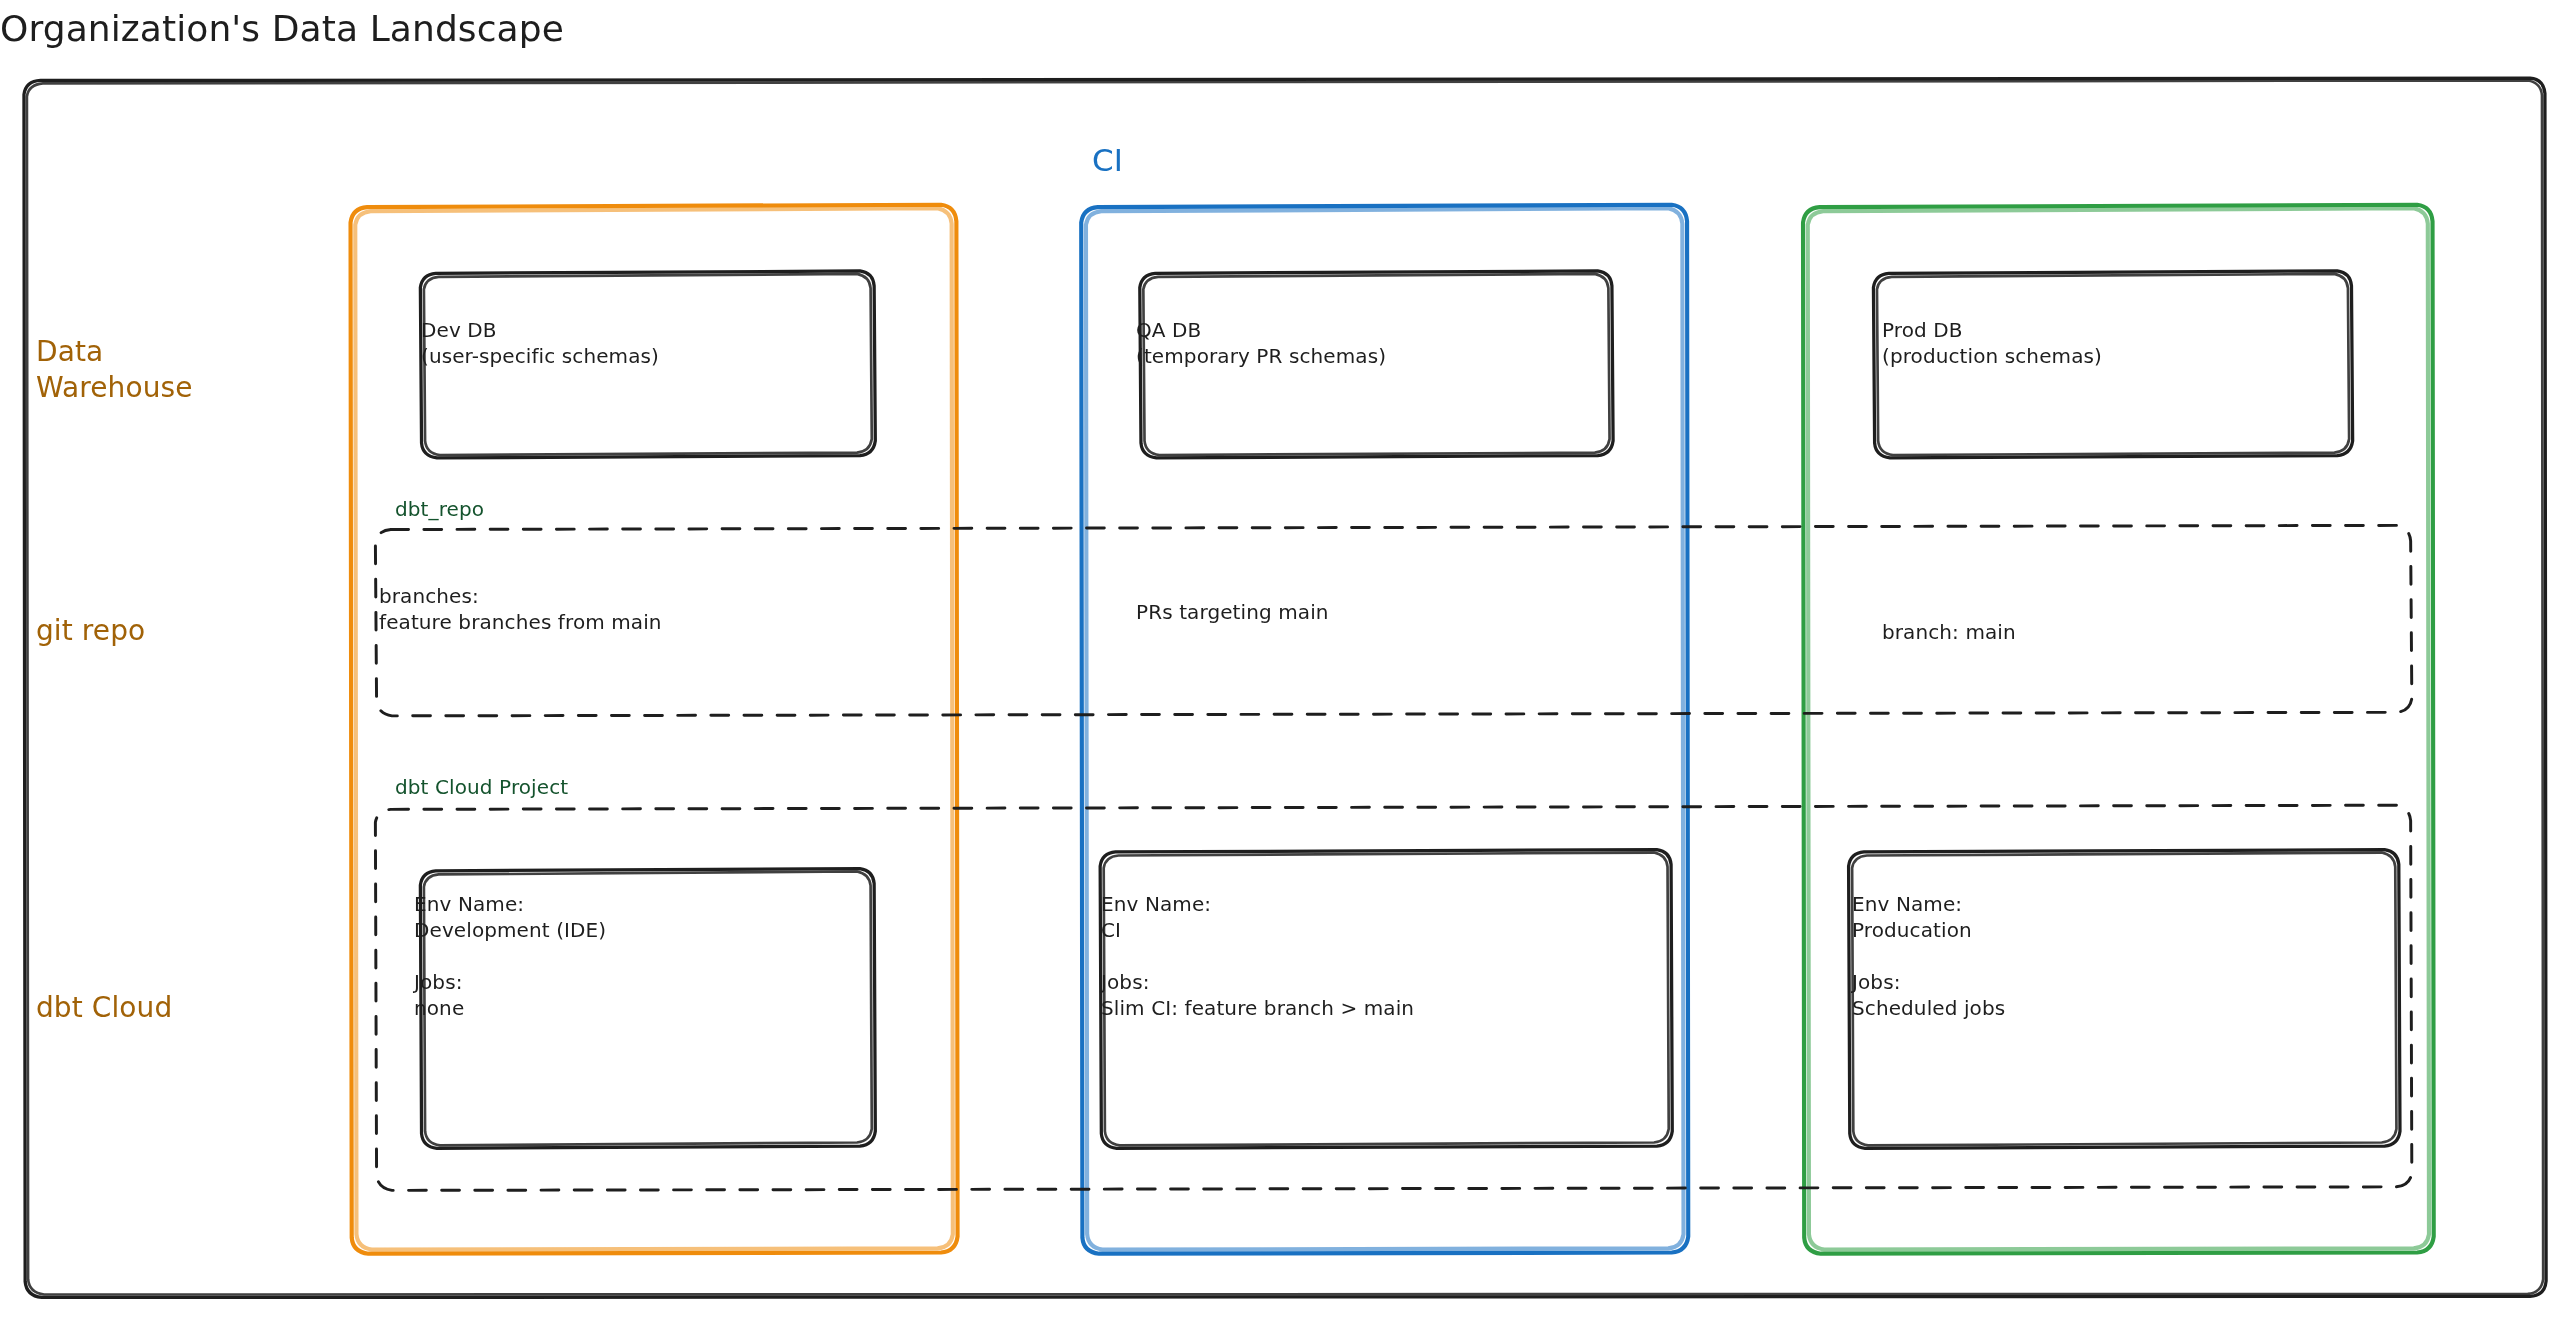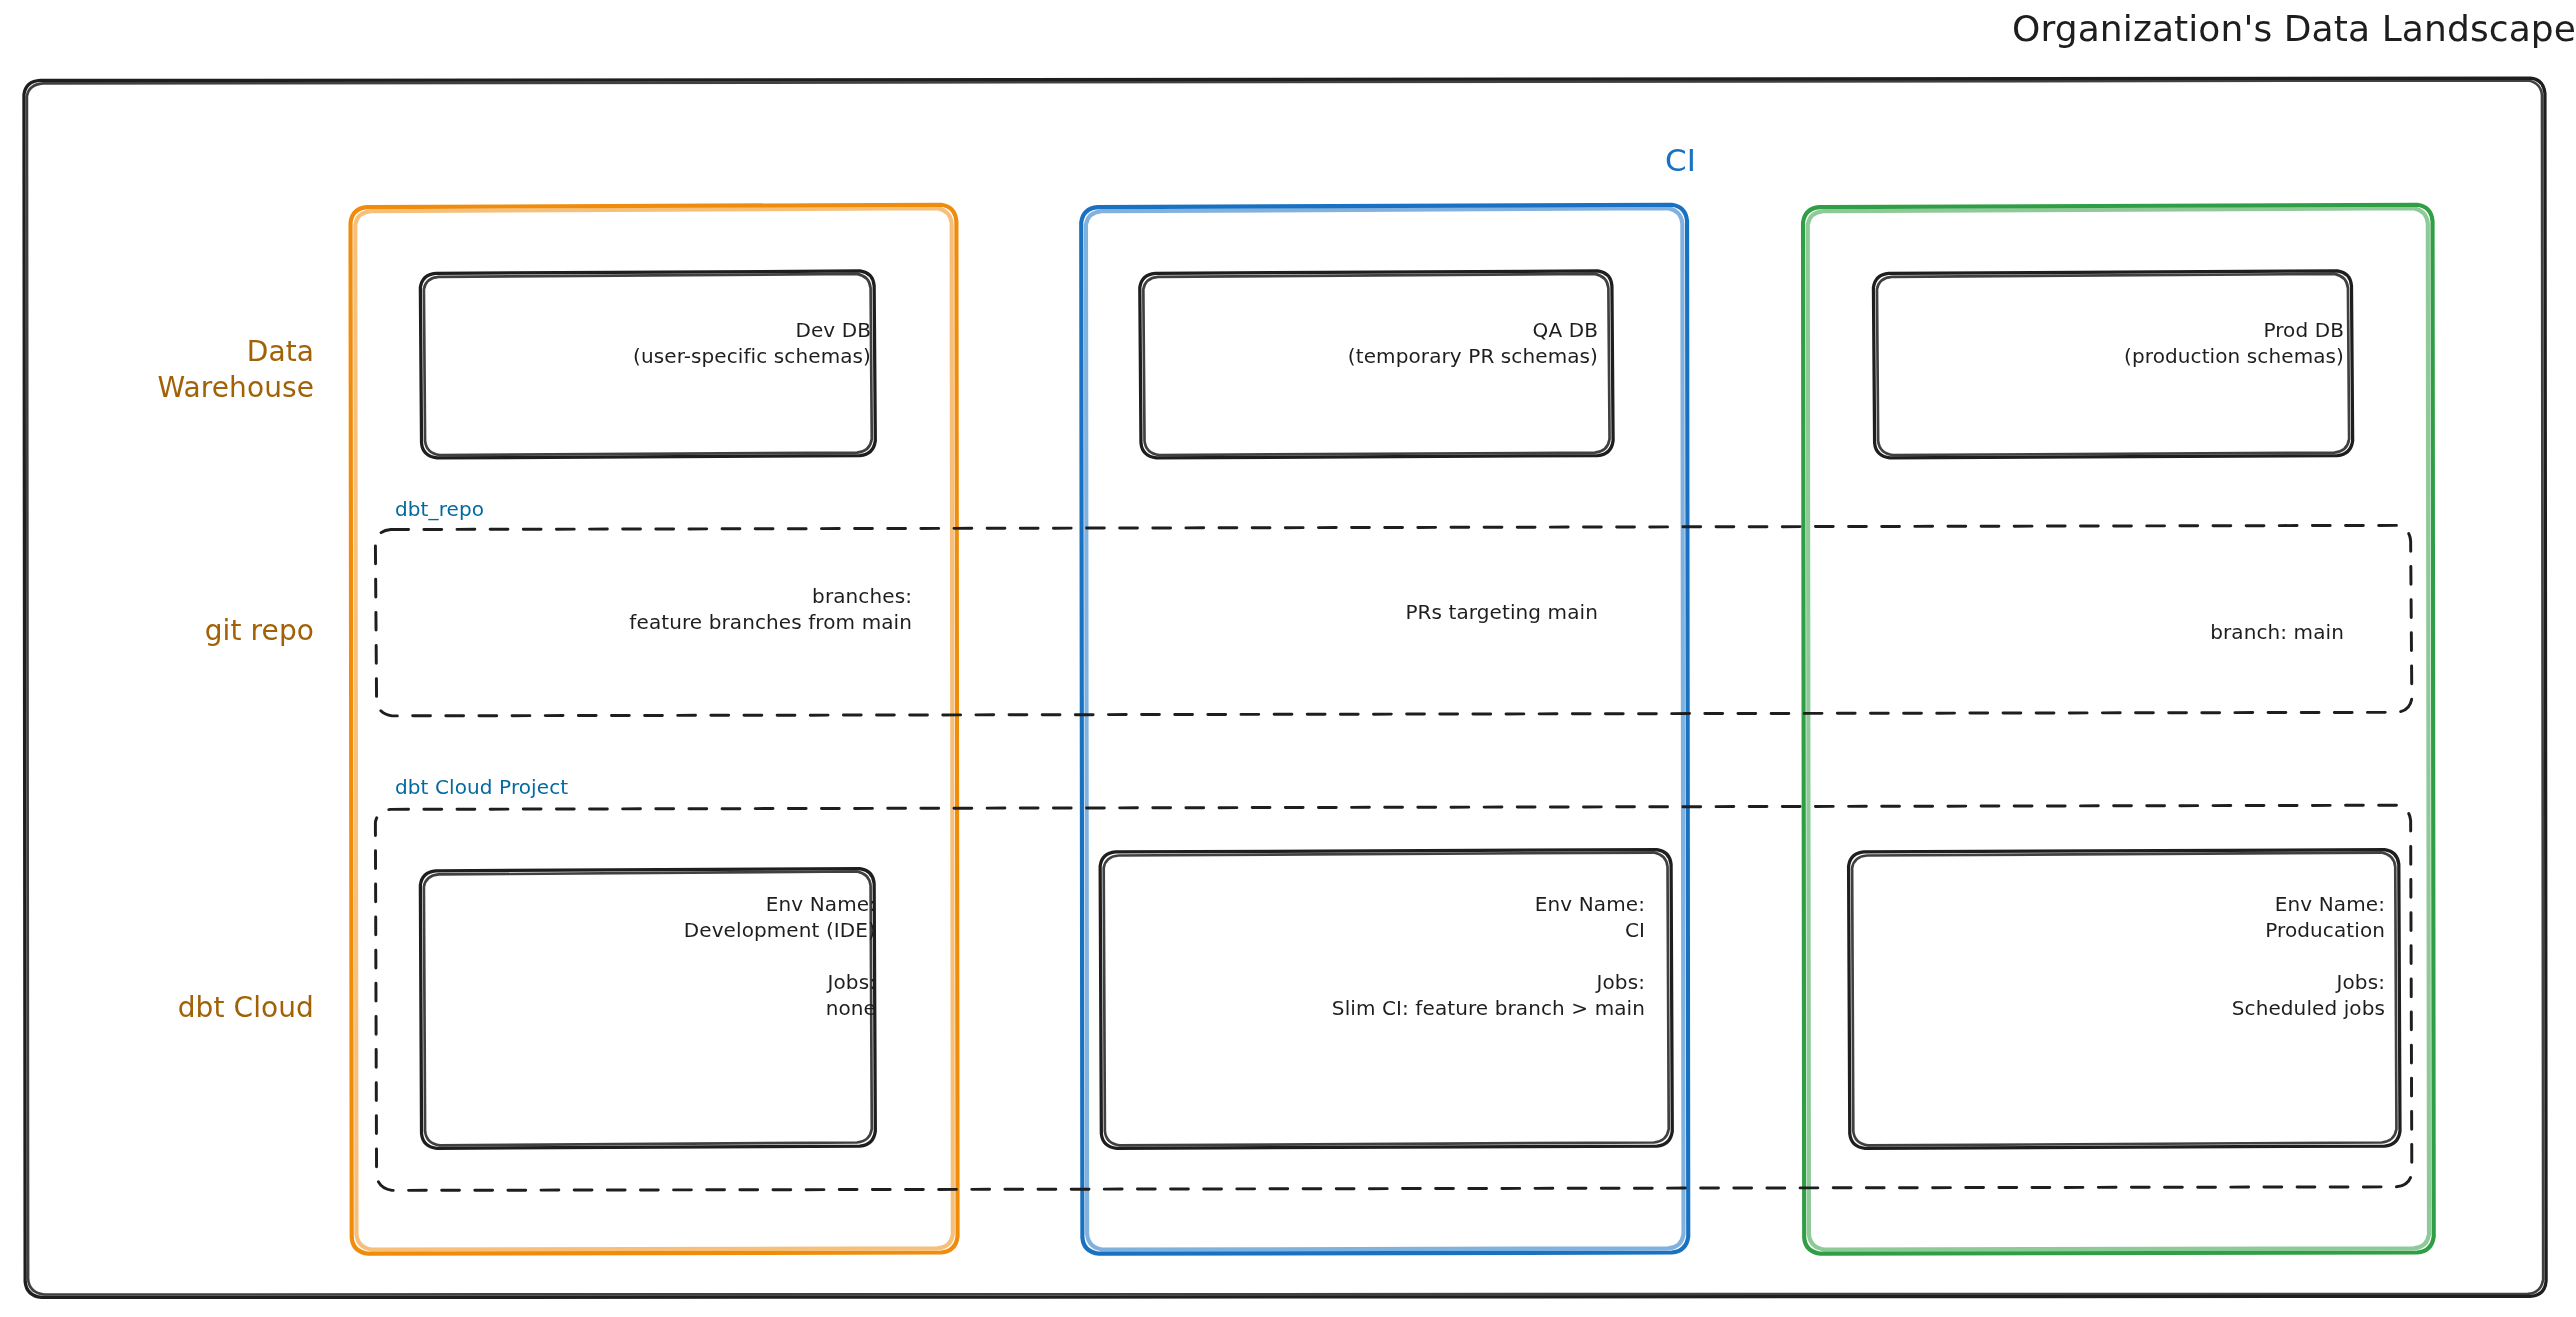--- a/index.html
+++ b/index.html
@@ -30,21 +30,21 @@
     left: 0;
     top: 0;
     width: 2576px;
     height: 1317px;
     pointer-events: none;
   }
 
   
   .txt {
     position: absolute;
-    text-align: right;
+    text-align: left;
     line-height: 1.30;
     white-space: pre;
     letter-spacing: 0.1px;
   }
 
   
   #diagram-title {
     left: 0;
     top: 6px;
     width: 2576px;
@@ -70,21 +70,21 @@
     margin-top: 14px;
   }
   #row-label-warehouse { top: 320px; }
   #row-label-git       { top: 599px; }
   #row-label-dbtcloud  { top: 976px; }
 
   
   .group-caption {
     font-size: 20px;
     text-align: left;
-    color: #0369a1;
+    color: #14532d;
   }
   #group-caption-repo    { left: 395px; top: 496px;  width: 355px; }
   #group-caption-project { left: 395px; top: 774px; width: 355px; }
 
   
   .cell-text {
     font-size: 20px;
     color: #1e1e1e;
   }
 

